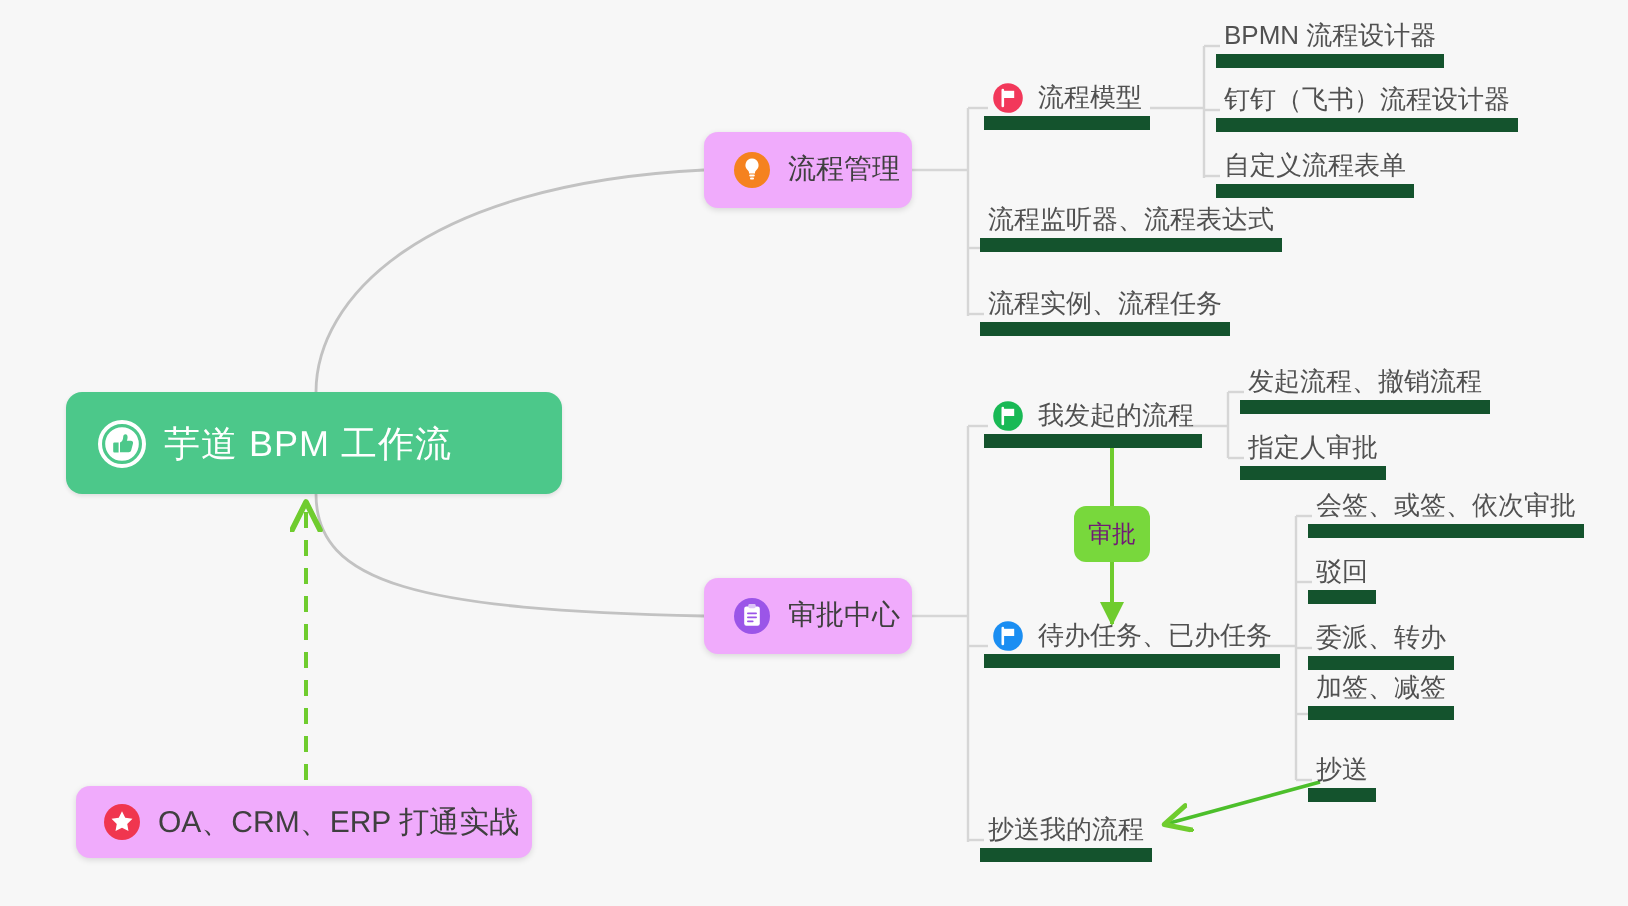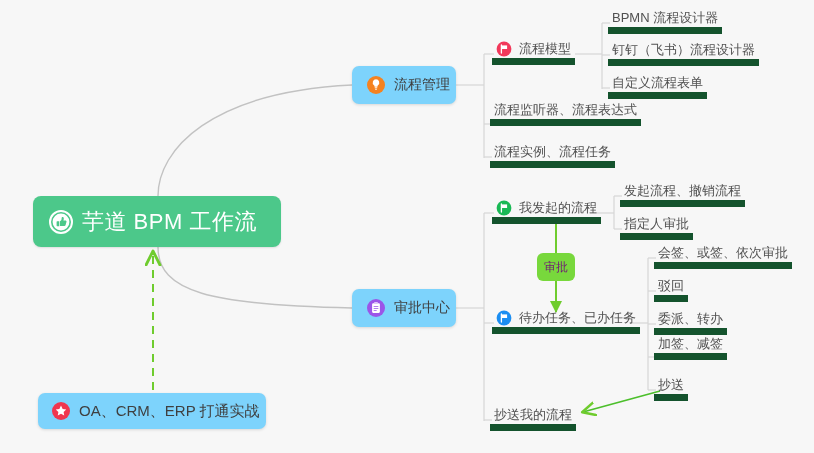--- a/index.html
+++ b/index.html
@@ -35,30 +35,30 @@
     background: #4cc88a;
     border-radius: 8px;
     box-shadow: 0 1px 2px rgba(0,0,0,0.10);
     display: flex;
     align-items: center;
     padding-left: 16px;
     box-sizing: border-box;
   }
   .root-label {
     color: #ffffff;
-    font-size: 22px;
+    font-size: 18px;
     letter-spacing: 0.5px;
     margin-left: 9px;
     white-space: nowrap;
   }
 
   
   .card-node {
     position: absolute;
-    background: #7dd3fc;
+    background: #f0abfc;
     border-radius: 7px;
     box-shadow: 0 1px 3px rgba(0,0,0,0.13);
     display: flex;
     align-items: center;
     padding: 0 14px;
     box-sizing: border-box;
     height: 38px;
   }
   .card-label {
     font-size: 14px;

